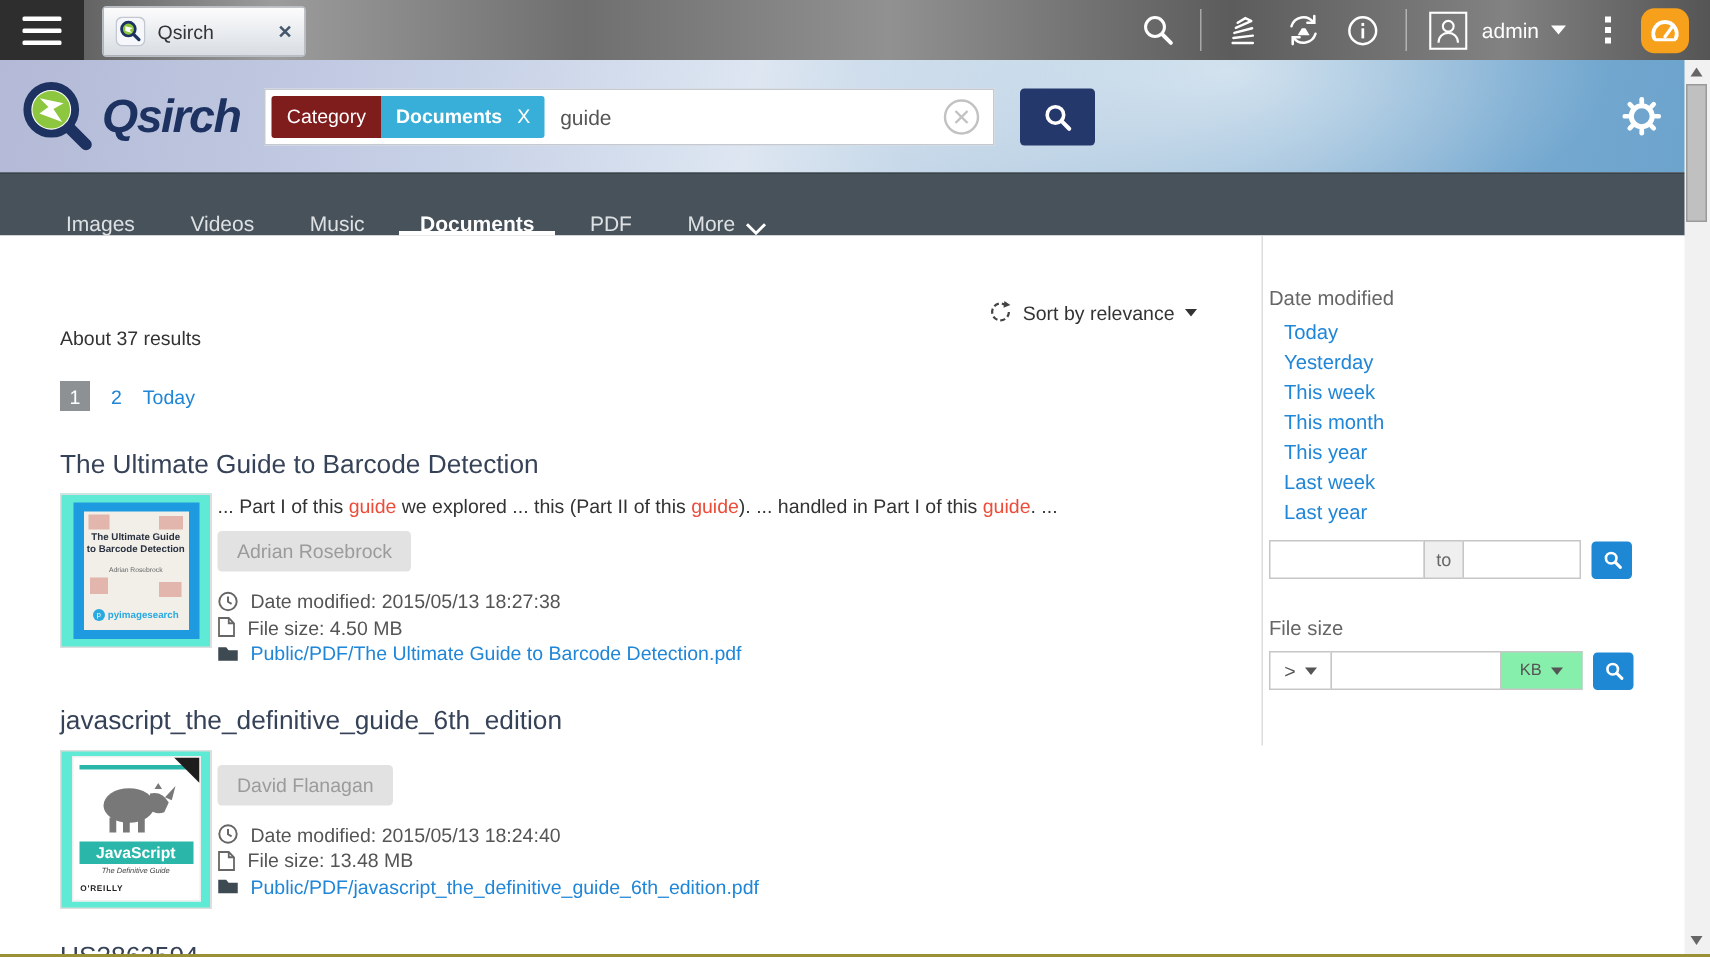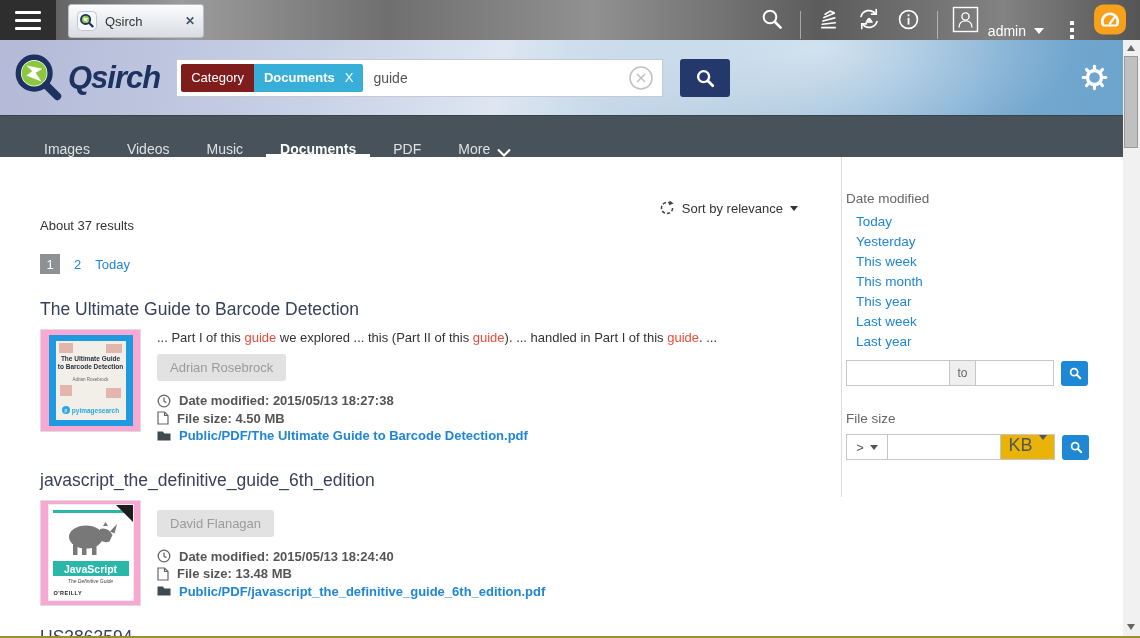--- a/index.html
+++ b/index.html
@@ -8,21 +8,21 @@
 
   
   .topbar{ position:absolute; top:0; left:0; width:1140px; height:40px;
     background:linear-gradient(90deg,#4a4a4a 0%,#9c9c9c 16%,#6f6f6f 34%,#919191 52%,#5c5c5c 72%,#828282 88%,#555 100%);
     display:flex; align-items:center; }
   .hamburger{ width:56px; height:40px; background:#2e2e2e; display:flex; flex-direction:column; justify-content:center; align-items:center; gap:5px; cursor:pointer; }
   .hamburger span{ width:26px; height:3px; background:#fff; border-radius:1px; }
   .app-tab{ margin-left:12px; width:136px; height:34px; margin-top:2px; background:linear-gradient(#fcfcfc,#d8dde3); border:1px solid #b9bec6; border-radius:3px; display:flex; align-items:center; padding:0 8px; }
   .app-tab-label{ font-size:13px; color:#333; margin-left:8px; flex:1; }
   .tab-close{ color:#44576b; font-size:12px; font-weight:bold; cursor:pointer; }
-  .topbar-right{ margin-left:auto; display:flex; align-items:flex-end; height:38px; }
+  .topbar-right{ margin-left:auto; display:flex; align-items:center; height:38px; }
   .tb-icon{ display:flex; align-items:center; justify-content:center; width:40px; height:40px; cursor:pointer; }
   .tb-divider{ width:1px; height:28px; background:rgba(255,255,255,.45); margin:0 8px; }
   .admin-box{ display:flex; align-items:center; gap:8px; margin:0 10px 0 2px; cursor:pointer; }
   .admin-label{ color:#fff; font-size:14px; }
   .caret-down-white{ width:0; height:0; border-left:5px solid transparent; border-right:5px solid transparent; border-top:6px solid #fff; }
   .dots{ display:flex; flex-direction:column; gap:3px; margin:0 16px; cursor:pointer; }
   .dots i{ width:4px; height:4px; background:#fff; display:block; }
   .dash-wrap{ margin-right:10px; cursor:pointer; }
 
   
@@ -56,27 +56,27 @@
   .count-text{ font-size:13px; color:#333;margin-top:35px; }
   .sort-ctl{ display:flex; align-items:center; gap:7px; font-size:13px; color:#333; cursor:pointer; }
   .caret-down-dark{ width:0; height:0; border-left:4px solid transparent; border-right:4px solid transparent; border-top:5px solid #333; }
   .pagination{ margin-top:21px; display:flex; align-items:center; gap:14px; font-size:13px; }
   .page-current{ width:20px; height:20px; background:#8d9194; color:#fff; display:flex; align-items:center; justify-content:center; }
   .page-link{ color:#2086d7; cursor:pointer; text-decoration:none; }
 
   .result{ margin-top:25px; }
   .result-title{ font-size:17.5px; color:#364257; cursor:pointer; }
   .result-body{ display:flex; margin-top:9px; }
-  .thumb-card{ width:101px; height:103px; border:1px solid #ddd; background:#f9a8d4; display:flex; align-items:center; justify-content:center; flex-shrink:0; cursor:pointer; }
-  .result-info{ margin-left:16px; padding-top:1px; }
+  .thumb-card{ width:101px; height:103px; border:1px solid #ddd; background:#5eead4; display:flex; align-items:center; justify-content:center; flex-shrink:0; cursor:pointer; }
+  .result-info{ margin-left:4px; padding-top:1px; }
   .snippet{ font-size:13px; color:#333; }
   .hl{ color:#ed4c38; }
   .chip{ margin-top:9px; display:inline-block; background:#e2e2e2; color:#9b9b9b; font-size:13px; padding:6px 13px; border-radius:3px; cursor:pointer; }
   .meta{ margin-top:11px; }
-  .meta-line{ display:flex; align-items:center; gap:8px; font-size:13px; color:#555; height:17.5px;font-weight:bold; }
+  .meta-line{ display:flex; align-items:center; gap:8px; font-size:13px; color:#555; height:17.5px; }
   .meta-path{ color:#2086d7; cursor:pointer; }
 
   
   .cover1{ width:84px; height:91px; background:#1d9ae0; padding:6px 7px; }
   .cover1-in{ width:100%; height:100%; background:#f2efe9; position:relative; overflow:hidden; }
   .cover1 .ph{ position:absolute; background:rgba(197,78,64,.35); }
   .cover1-title{ position:absolute; top:14px; left:2px; right:2px; text-align:center; font-size:6.5px; font-weight:bold; color:#2a3240; line-height:1.3; }
   .cover1-author{ position:absolute; top:36px; left:0; right:0; text-align:center; font-size:4.5px; color:#666; }
   .cover1-brand{ position:absolute; bottom:6px; left:0; right:0; display:flex; align-items:center; justify-content:center; gap:2px; }
   .brand-dot{ width:8px; height:8px; border-radius:50%; background:#2aa9e0; color:#fff; font-size:5px; display:flex; align-items:center; justify-content:center; }
@@ -98,21 +98,21 @@
   .range-row{ margin-top:6px; display:flex; align-items:center; }
   .inp{ height:26px; border:1px solid #c6c6c6; background:#fff; font-size:12px; color:#333; padding:0 5px; outline:none; }
   .inp-date1{ width:104px; }
   .to-box{ width:27px; height:26px; background:#efefef; border:1px solid #c6c6c6; margin-left:-1px; display:flex; align-items:center; justify-content:center; font-size:12px; color:#666; }
   .inp-date2{ width:79px; margin-left:-1px; }
   .side-search-btn{ margin-left:7px; width:27px; height:25px; background:#1e88d4; border:none; border-radius:3px; display:flex; align-items:center; justify-content:center; cursor:pointer; }
   .size-title{ margin-top:25px; }
   .size-row{ margin-top:8px; display:flex; align-items:center; }
   .op-box{ width:42px; height:26px; border:1px solid #c6c6c6; background:#fff; display:flex; align-items:center; justify-content:center; gap:6px; font-size:13px; color:#555; cursor:pointer; }
   .inp-size{ width:114px; margin-left:-1px; }
-  .unit-box{ width:55px; height:26px; border:1px solid #c6c6c6; background:#eab308; margin-left:-1px; display:flex; justify-content:center; gap:6px; font-size:18px; color:#555; cursor:pointer; }
+  .unit-box{ width:55px; height:26px; border:1px solid #c6c6c6; background:#86efac; margin-left:-1px; display:flex; align-items:center; justify-content:center; gap:6px; font-size:11px; color:#555; cursor:pointer; }
   .caret-sm{ width:0; height:0; border-left:4px solid transparent; border-right:4px solid transparent; border-top:5px solid #555; }
 
   
   .scrollbar{ position:absolute; top:40px; right:0; width:17px; height:596px; background:#f1f1f1; }
   .sb-up{ position:absolute; top:5px; left:4px; width:0; height:0; border-left:4.5px solid transparent; border-right:4.5px solid transparent; border-bottom:6px solid #666; cursor:pointer; }
   .sb-thumb{ position:absolute; top:16px; left:1px; width:14px; height:92px; background:#c0c0c0; border:1px solid #9a9a9a; cursor:pointer; }
   .sb-down{ position:absolute; bottom:6px; left:4px; width:0; height:0; border-left:4.5px solid transparent; border-right:4.5px solid transparent; border-top:6px solid #666; cursor:pointer; }
 
   .bottom-edge{ position:absolute; bottom:0; left:0; width:1140px; height:2px; background:#9a9136; z-index:10; }
 </style>

